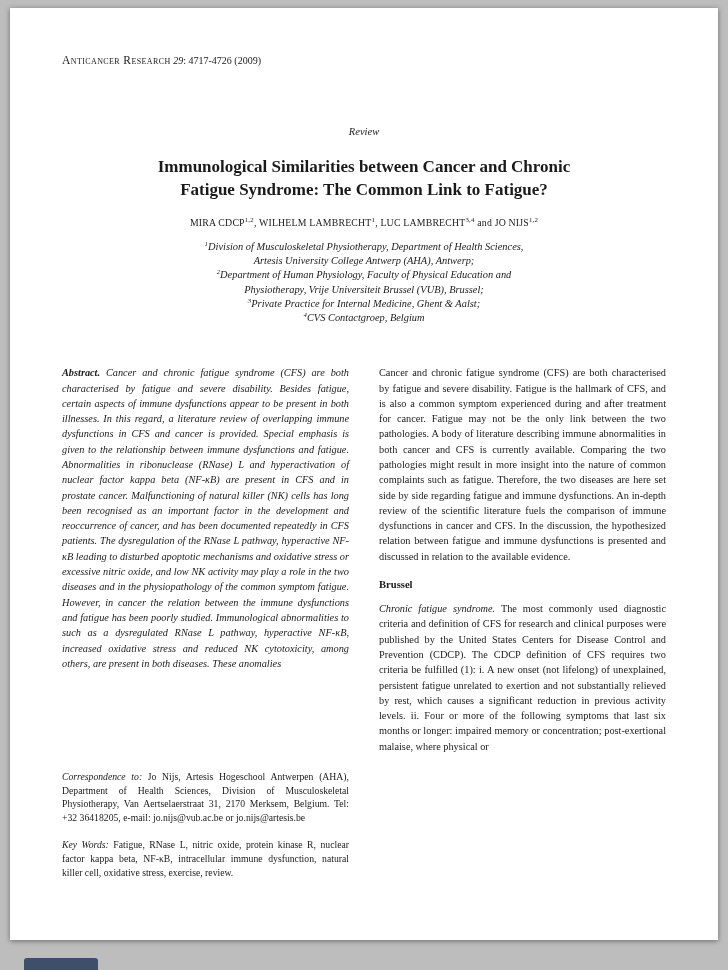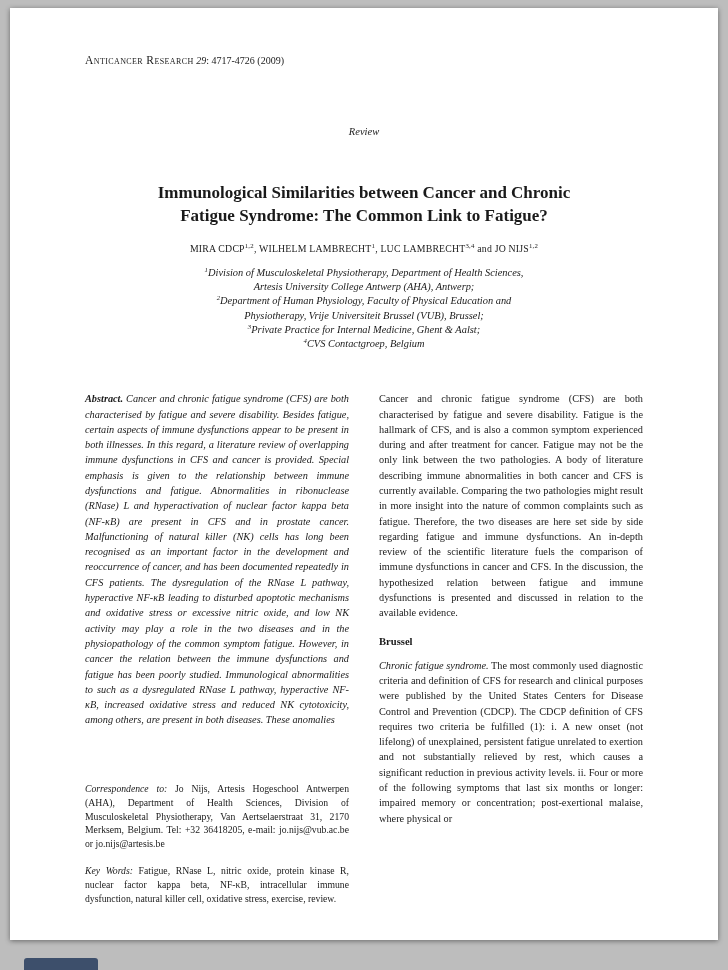--- a/index.html
+++ b/index.html
@@ -9,27 +9,27 @@
     font-family:"Liberation Serif","DejaVu Serif",serif;
     position:relative;overflow:hidden;
     color:#1a1a1a;
   }
   .page{
     position:absolute;left:10px;top:8px;
     width:708px;height:932px;
     background:#ffffff;
     box-shadow:0 1px 5px rgba(0,0,0,.45);
     box-sizing:border-box;
-    padding:0 75px;
+    padding:0 52px;
   }
   .journal-line{padding-top:46px;font-size:10px;white-space:nowrap;}
   .smallcaps{font-variant:small-caps;font-size:11.5px;letter-spacing:.4px;}
   .vol{font-style:italic;}
   .review{margin-top:60px;font-style:italic;font-size:10.5px;text-align:center;}
-  .title{margin-top:44px;text-align:center;font-weight:bold;font-size:17px;line-height:23px;}
+  .title{margin-top:18px;text-align:center;font-weight:bold;font-size:17px;line-height:23px;}
   .authors{margin-top:16px;text-align:center;font-size:9.8px;letter-spacing:.2px;white-space:nowrap;}
   sup{font-size:6.8px;line-height:0;}
   .affils{margin-top:12px;text-align:center;font-style:italic;font-size:10.4px;line-height:14.2px;}
   .columns{margin-top:40px;display:flex;gap:30px;height:514px;}
   .col{flex:1;min-width:0;}
   .col-left{display:flex;flex-direction:column;height:100%;}
   p{margin:0;}
   .justify{text-align:justify;}
   .body-text{font-size:10.3px;line-height:15.3px;}
   .italic{font-style:italic;}

